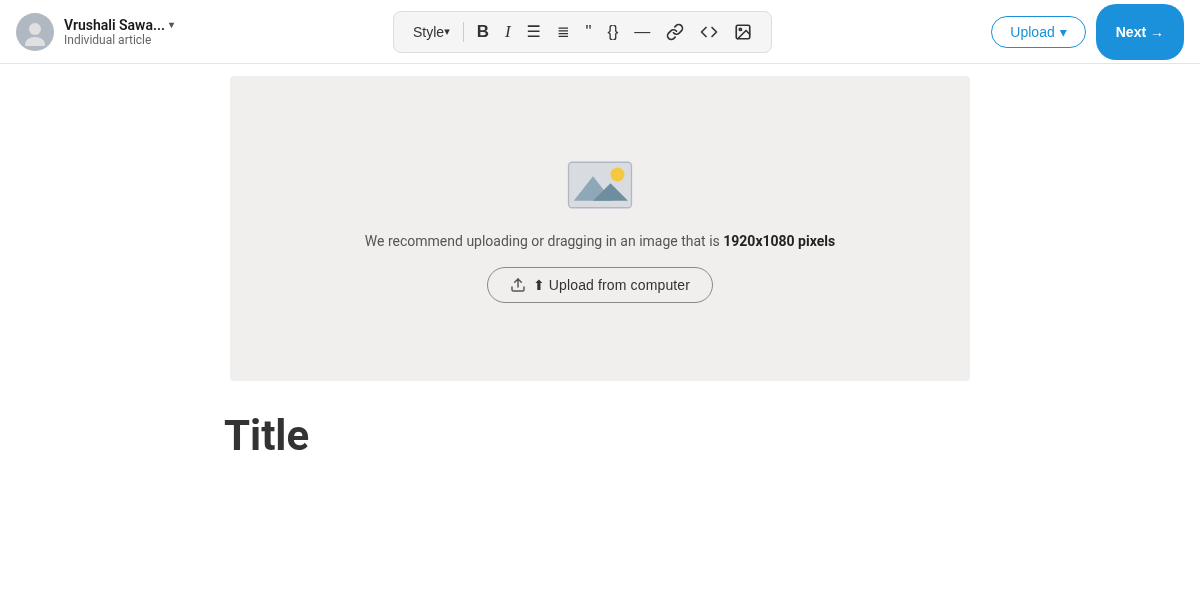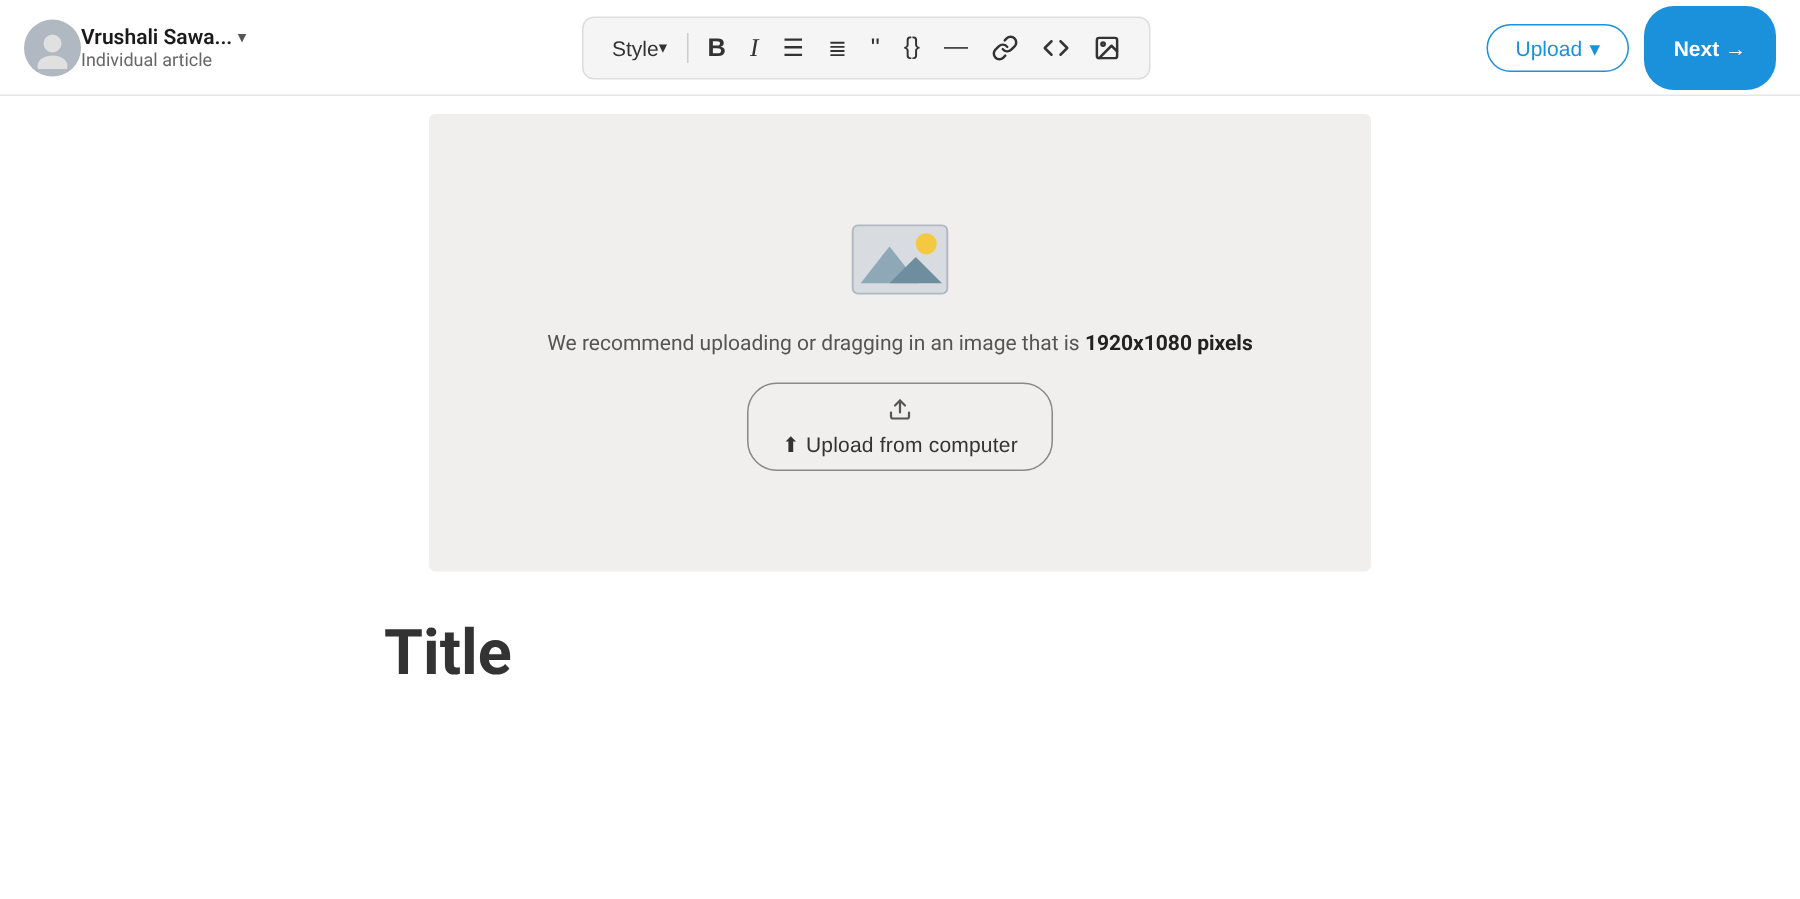--- a/index.html
+++ b/index.html
@@ -17,20 +17,21 @@
       display: flex;
       align-items: center;
       justify-content: space-between;
       padding: 0 16px;
       height: 64px;
       border-bottom: 1px solid #e5e5e5;
     }
     .header-left {
       display: flex;
       align-items: center;
+      gap: 10px;
     }
     .avatar {
       width: 38px;
       height: 38px;
       border-radius: 50%;
       background: #b0b8c1;
       display: flex;
       align-items: center;
       justify-content: center;
       overflow: hidden;
@@ -138,21 +139,21 @@
       padding-top: 0;
       max-width: 1200px;
     }
 
     
     .upload-area {
       margin: 0 auto;
       margin-top: 12px;
       background: #f0efed;
       border-radius: 4px;
-      width: 628px;
+      width: 740px;
       height: 305px;
       display: flex;
       flex-direction: column;
       align-items: center;
       justify-content: center;
       gap: 18px;
     }
 
     .image-placeholder-icon {
       width: 70px;
@@ -174,34 +175,32 @@
       border: 1.5px solid #888;
       border-radius: 20px;
       padding: 9px 22px;
       font-size: 14px;
       color: #333;
       cursor: pointer;
       display: flex;
       align-items: center;
       gap: 7px;
       letter-spacing: 0.01em;
-      flex-direction: column;
     }
 
     
     .title-area {
       margin-top: 30px;
       padding: 0 4px;
     }
     .article-title {
       font-size: 42px;
       font-weight: 700;
       color: #333;
       margin-bottom: 14px;
-      margin-left: 32px;
     }
     .article-subtitle {
       font-size: 16px;
       color: #999;
       display: flex;
       align-items: center;
       gap: 8px;
     }
     .article-subtitle-text {
       flex: 1;

